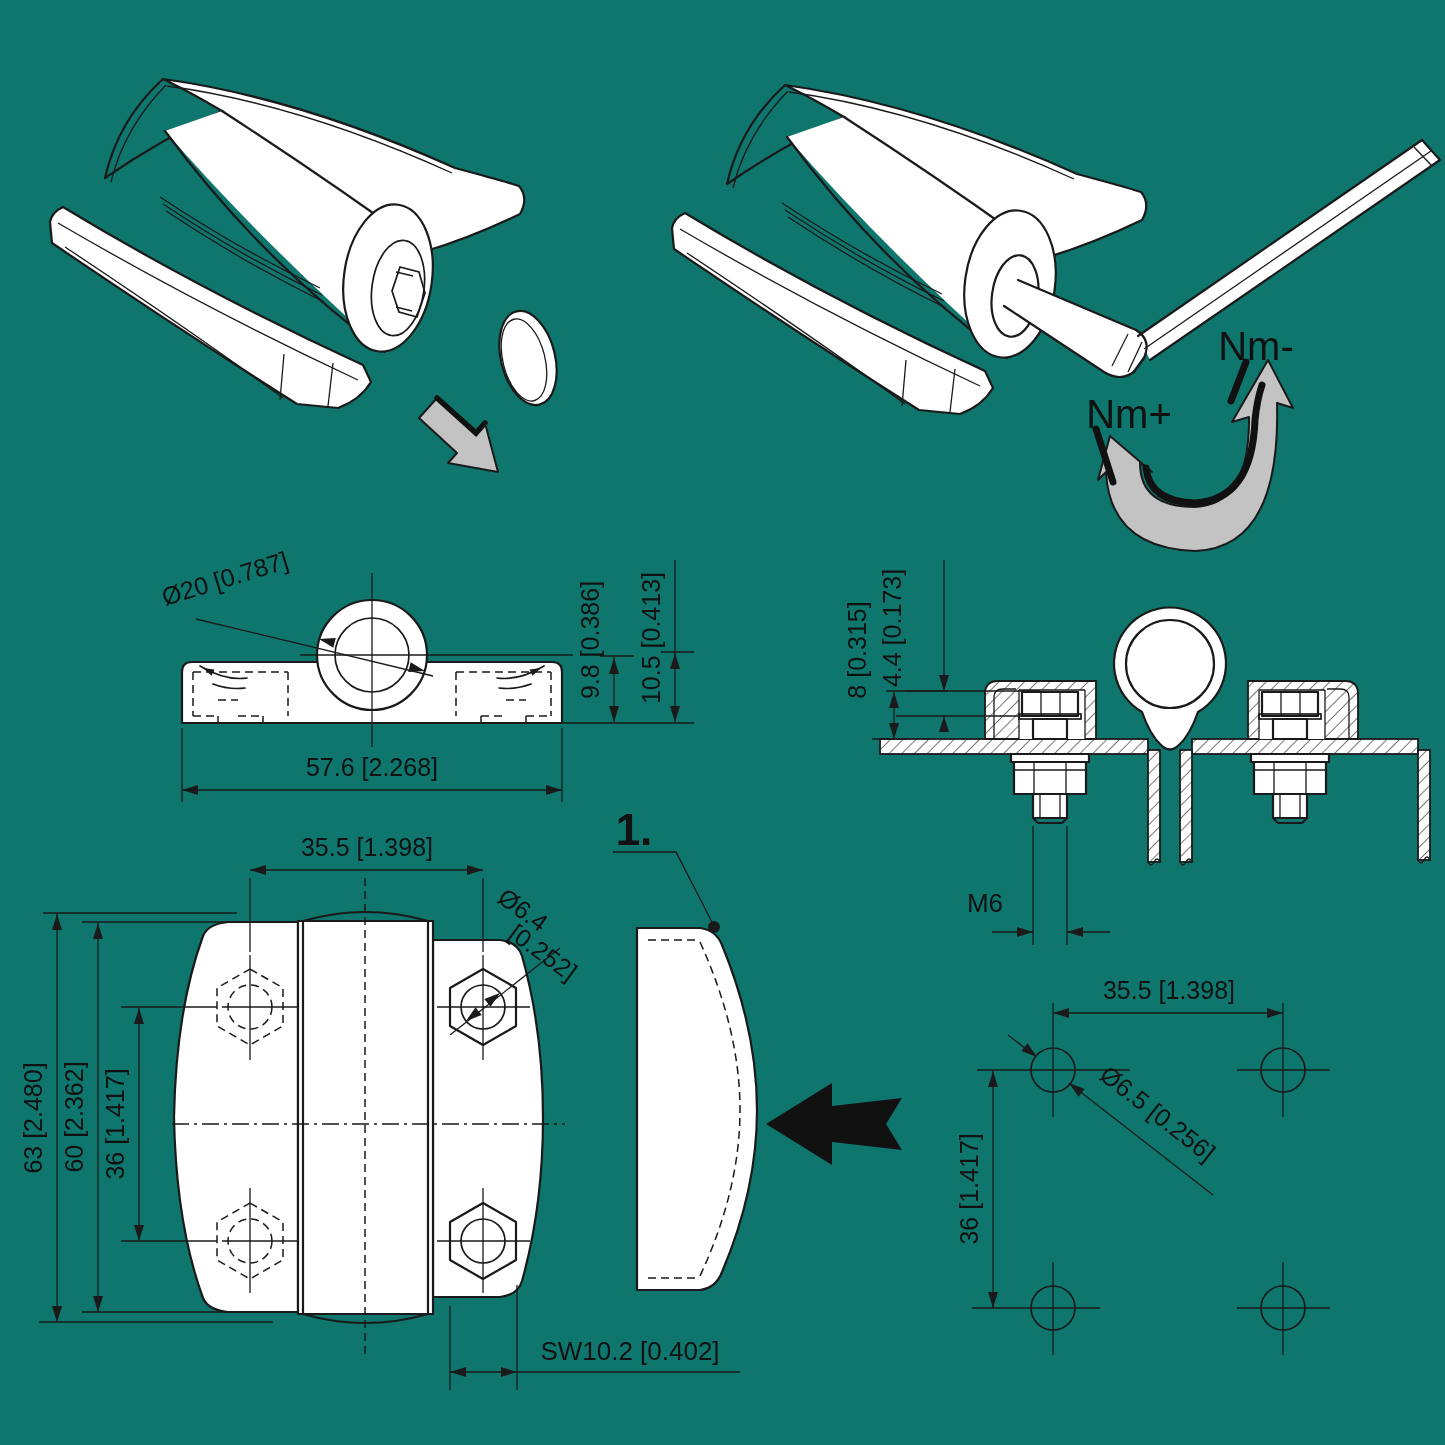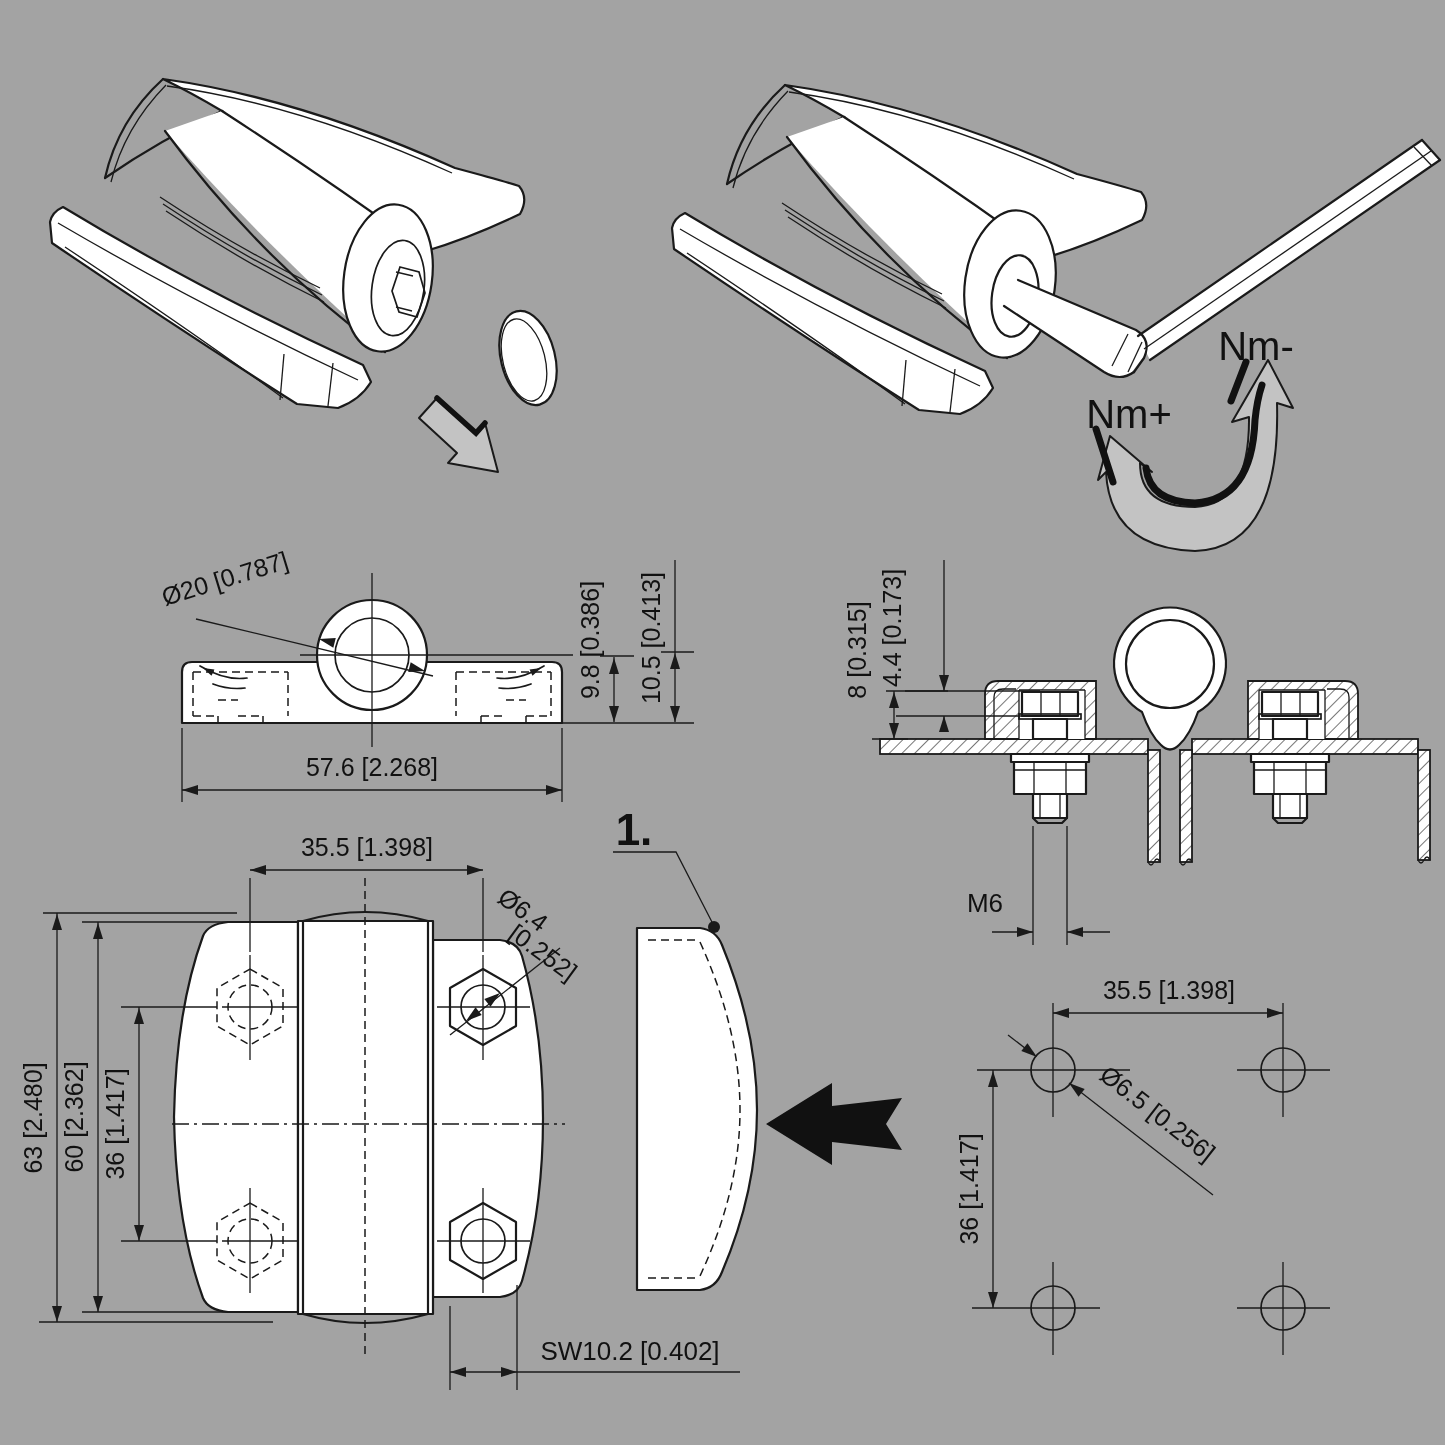--- a/index.html
+++ b/index.html
@@ -1,16 +1,16 @@
 <!DOCTYPE html>
 <html><head>
 <meta charset="utf-8">
 <style>
   html,body{margin:0;padding:0;background:#ffffff;}
-  .stage{width:1445px;height:1445px;position:relative;background:#a3a3a3;font-family:"Liberation Sans",sans-serif;}
+  .stage{width:1445px;height:1445px;position:relative;background:#0f766e;font-family:"Liberation Sans",sans-serif;}
   svg{display:block;}
   .ol{fill:#ffffff;stroke:#1a1a1a;stroke-width:2.2;stroke-linejoin:round;stroke-linecap:round;}
   .ln{fill:none;stroke:#1a1a1a;stroke-width:2.2;stroke-linejoin:round;stroke-linecap:round;}
   .md{fill:none;stroke:#1a1a1a;stroke-width:1.7;stroke-linecap:round;}
   .thin{fill:none;stroke:#1a1a1a;stroke-width:1.3;}
   .dash{fill:none;stroke:#1a1a1a;stroke-width:1.5;stroke-dasharray:8 5;}
   .dashdot{fill:none;stroke:#1a1a1a;stroke-width:1.3;stroke-dasharray:17 5 3 5;}
   .wh{fill:#ffffff;stroke:none;}
   .hat{fill:url(#hatch);stroke:#1a1a1a;stroke-width:1.8;}
   .arrh{fill:#1a1a1a;stroke:none;}

